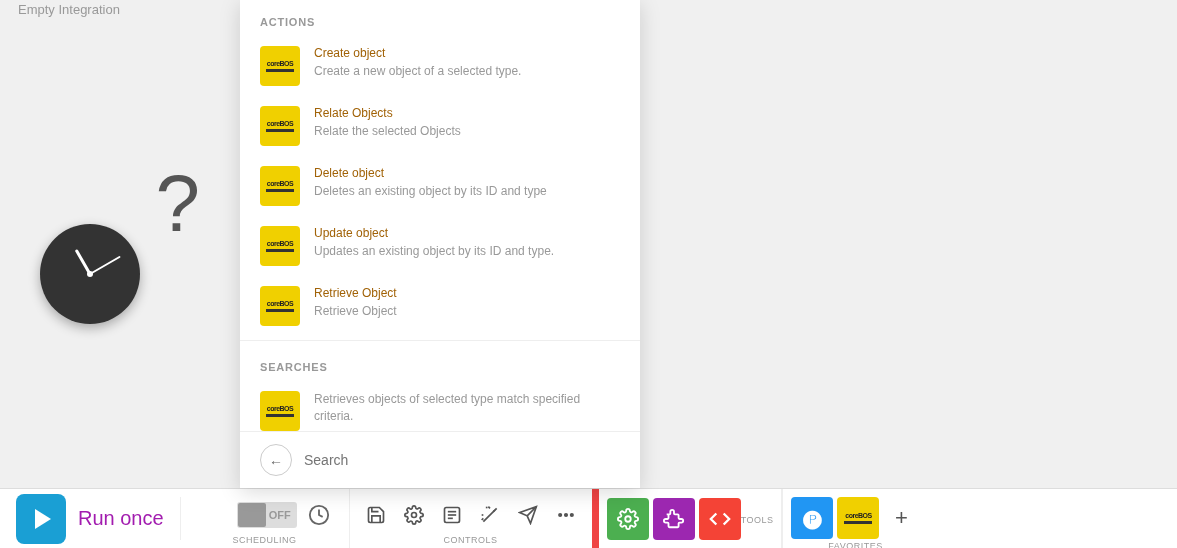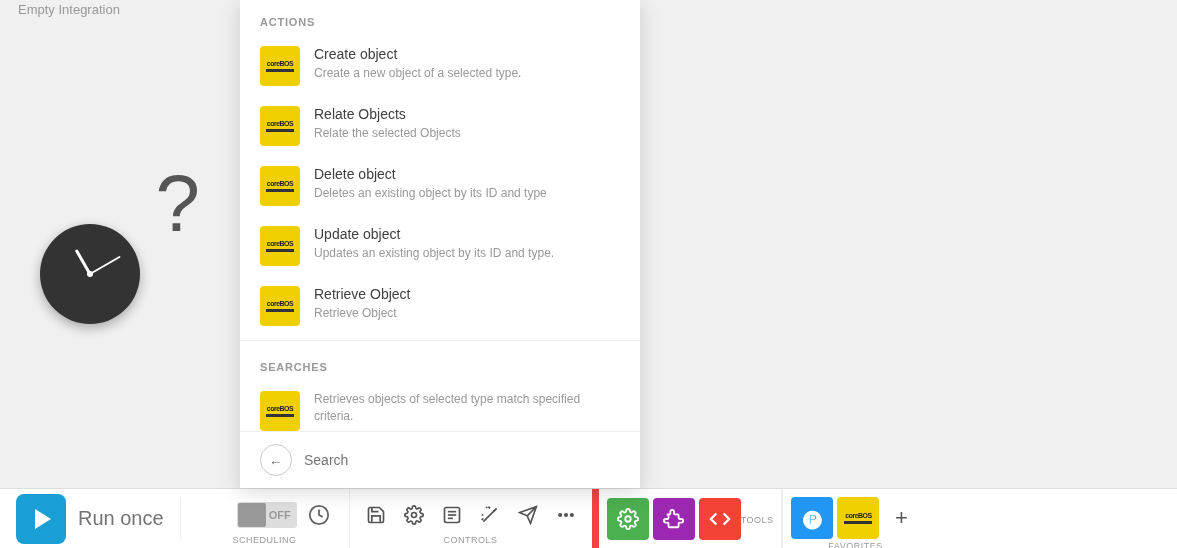--- a/index.html
+++ b/index.html
@@ -167,23 +167,23 @@
       margin-top: 2px;
     }
 
     .action-text-group {
       display: flex;
       flex-direction: column;
       justify-content: center;
     }
 
     .action-title {
-      font-size: 14px;
+      font-size: 12px;
       font-weight: 500;
-      color: #404040;
+      color: #a16207;
       margin-bottom: 3px;
     }
 
     .action-desc {
       font-size: 12px;
       color: #999;
       line-height: 1.4;
     }
 
     .divider {
@@ -270,21 +270,21 @@
       height: 0;
       border-top: 10px solid transparent;
       border-bottom: 10px solid transparent;
       border-left: 16px solid white;
       margin-left: 3px;
     }
 
     .run-once-label {
       font-size: 20px;
       font-weight: 400;
-      color: #737373;
+      color: #a21caf;
       white-space: nowrap;
     }
 
     
     .scheduling-section {
       display: flex;
       flex-direction: column;
       align-items: center;
       padding: 8px 12px;
       border-right: 1px solid #eee;

